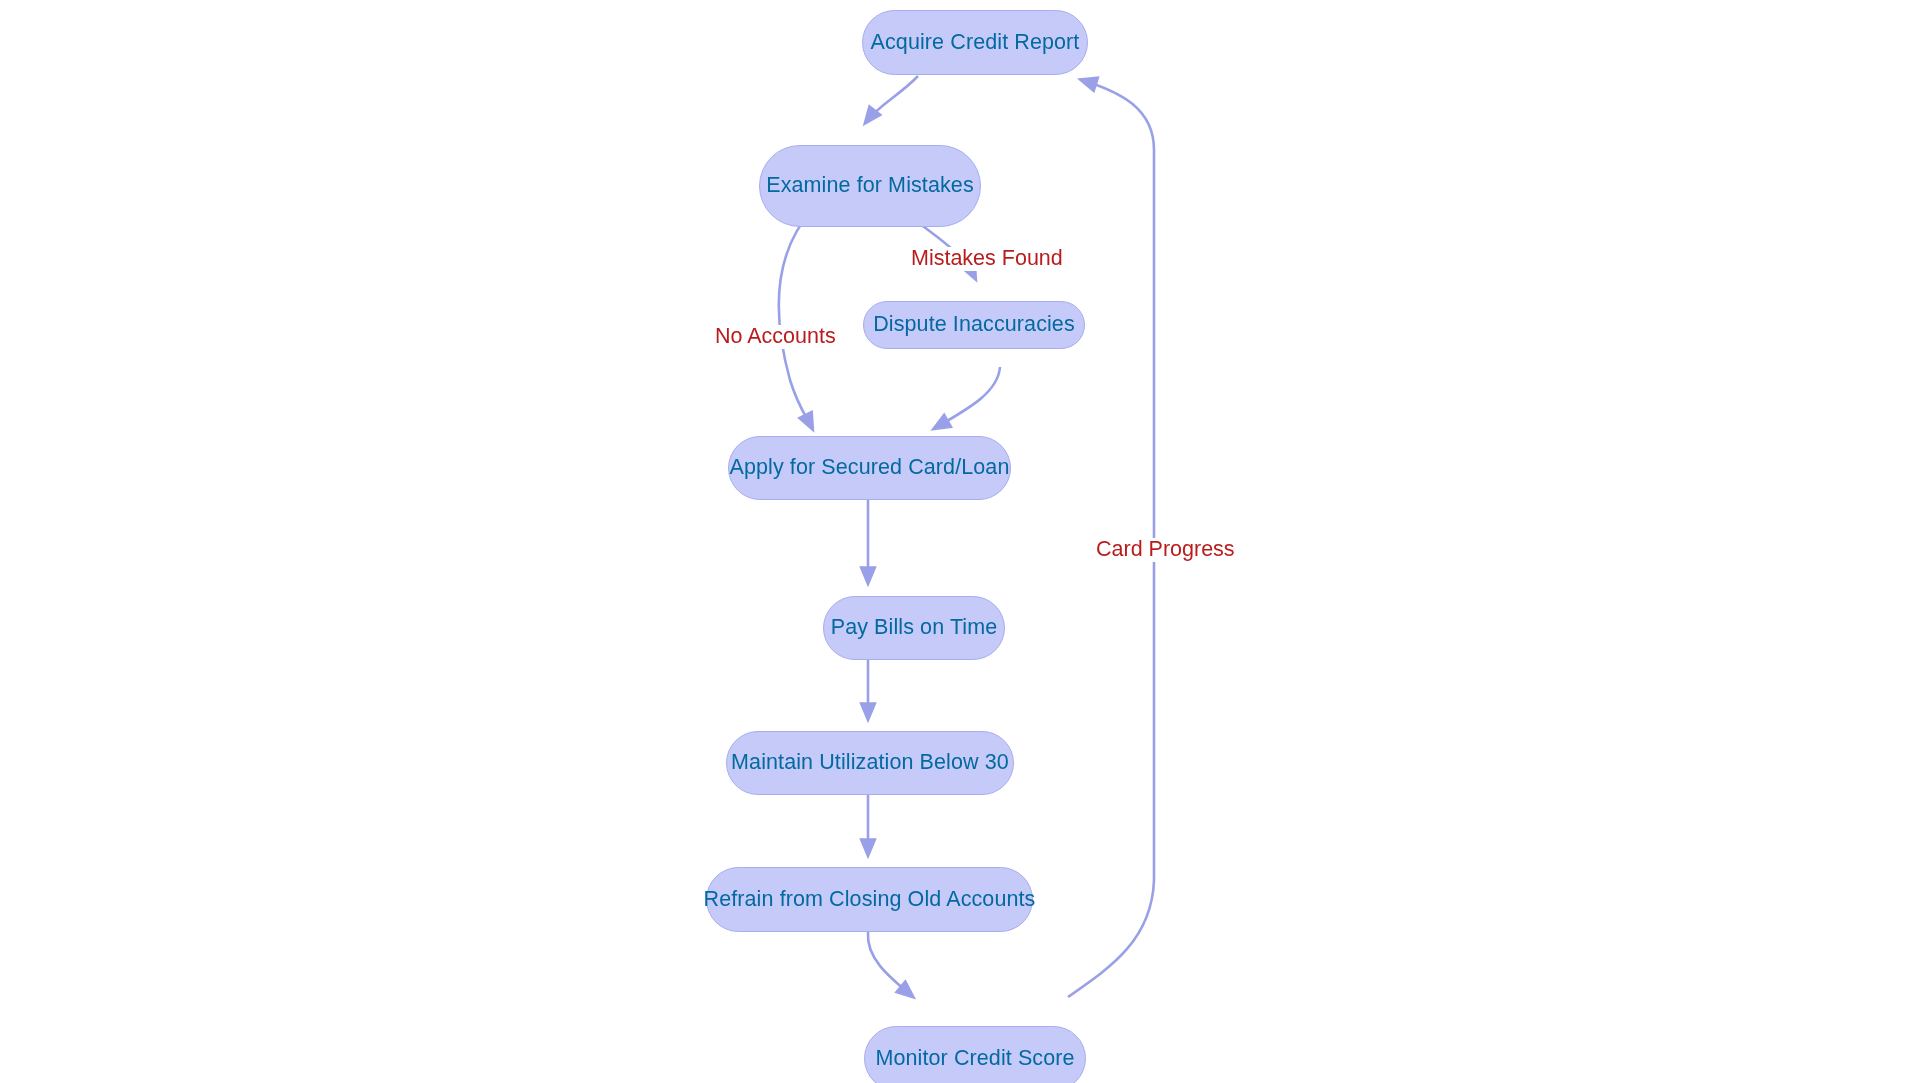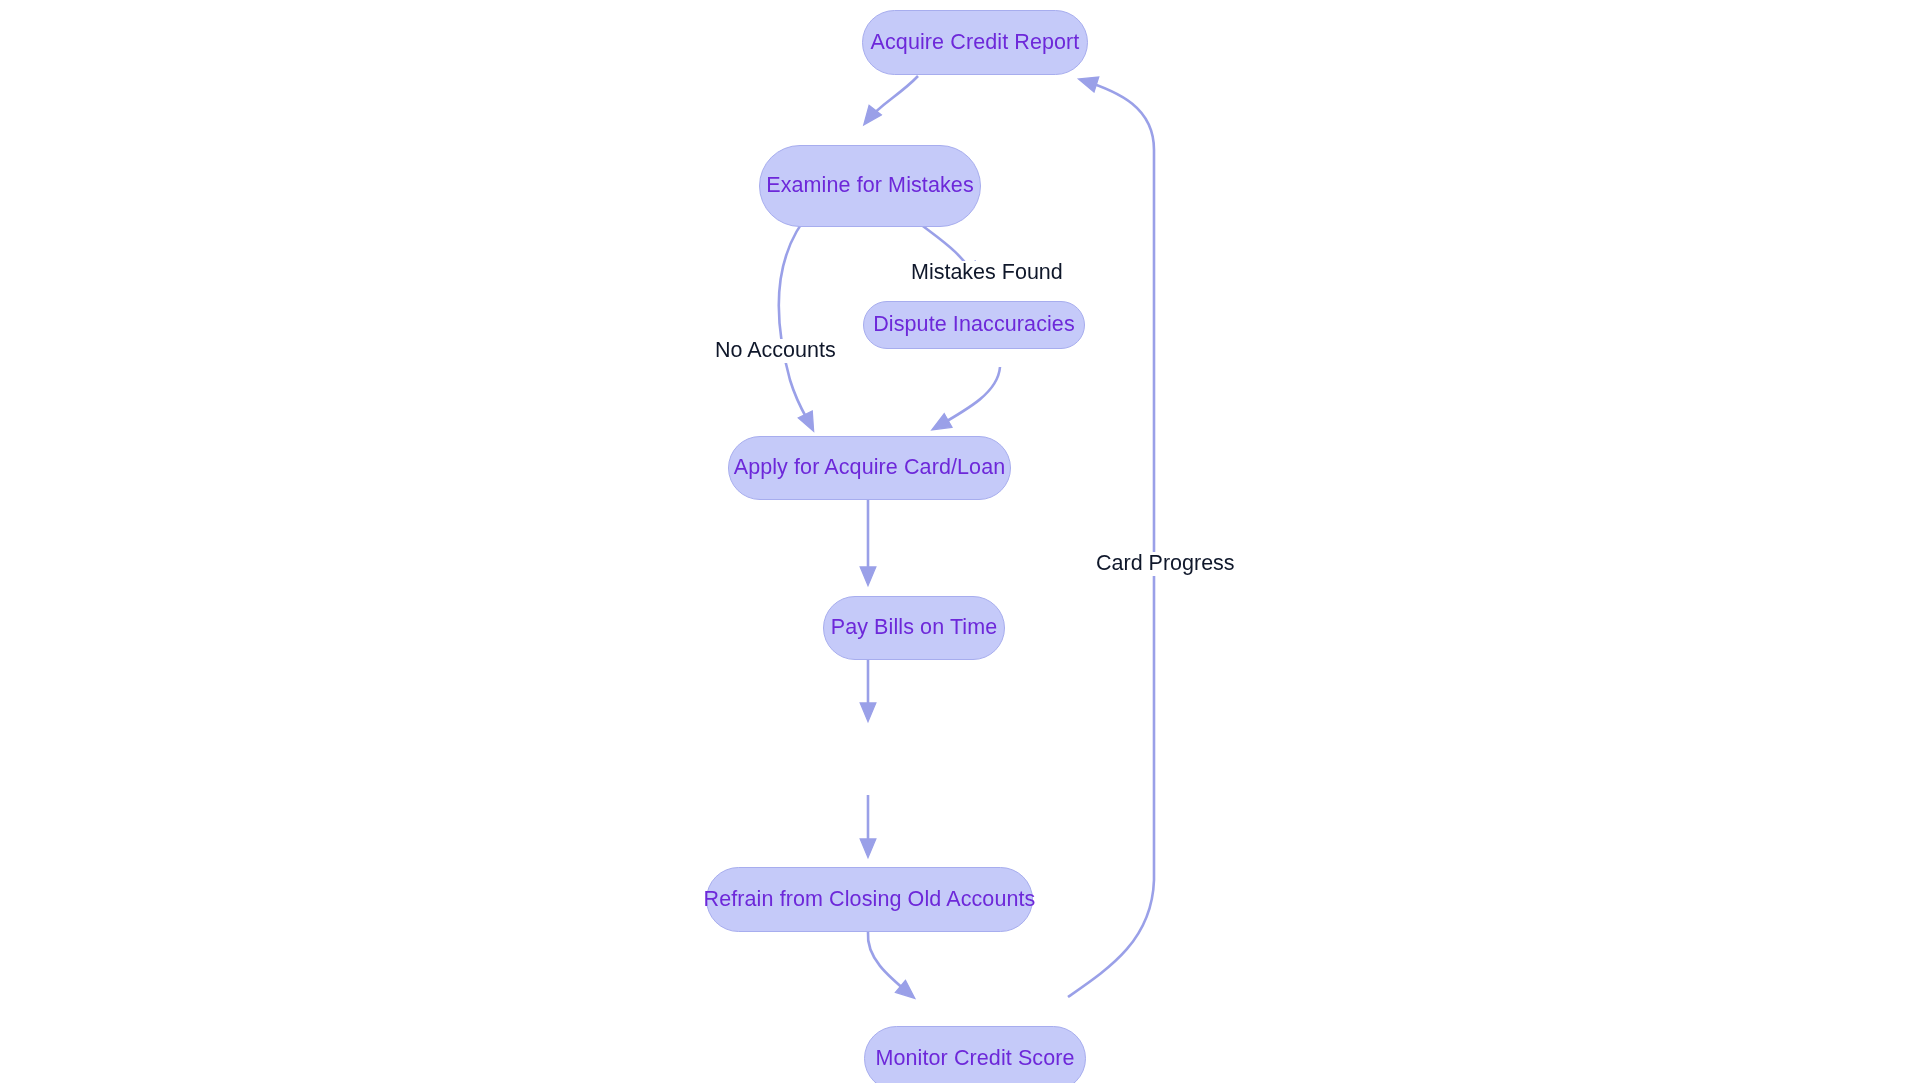--- a/index.html
+++ b/index.html
@@ -28,37 +28,36 @@
   }
   .node {
     position: absolute;
     box-sizing: border-box;
     background: #c5caf9;
     border: 1.4px solid #a7adee;
     border-radius: 999px;
     display: flex;
     align-items: center;
     justify-content: center;
-    color: #6d28d9;
+    color: #0369a1;
     font-size: 21.5px;
     font-weight: 400;
     letter-spacing: 0.1px;
     white-space: nowrap;
     line-height: 1;
   }
   .edge-label {
     position: absolute;
-    color: #0f172a;
+    color: #b91c1c;
     font-size: 21.5px;
     font-family: "Liberation Sans", sans-serif;
     white-space: nowrap;
     line-height: 1;
     background: #ffffff;
     padding: 1px 3px;
-    margin-top: 14px;
   }
 </style>
 </head>
 <body>
 
 <div id="canvas">
 
   <svg id="edge-layer" viewBox="0 0 1920 1083">
     <defs>
       <marker id="arrow" markerWidth="10" markerHeight="10" refX="6.2" refY="3.4" orient="auto" markerUnits="strokeWidth">
@@ -91,27 +90,30 @@
 
   <div class="node" style="left:759px; top:145px; width:222px; height:82px;">
     <span>Examine for Mistakes</span>
   </div>
 
   <div class="node" style="left:863px; top:301px; width:222px; height:48px;">
     <span>Dispute Inaccuracies</span>
   </div>
 
   <div class="node" style="left:728px; top:436px; width:283px; height:64px;">
-    <span>Apply for Acquire Card/Loan</span>
+    <span>Apply for Secured Card/Loan</span>
   </div>
 
   <div class="node" style="left:823px; top:596px; width:182px; height:64px;">
     <span>Pay Bills on Time</span>
   </div>
 
+  <div class="node" style="left:726px; top:731px; width:288px; height:64px;">
+    <span>Maintain Utilization Below 30</span>
+  </div>
 
   <div class="node" style="left:706px; top:867px; width:327px; height:65px;">
     <span>Refrain from Closing Old Accounts</span>
   </div>
 
   <div class="node" style="left:864px; top:1002px; width:222px; height:65px;margin-top:24px;">
     <span>Monitor Credit Score</span>
   </div>
 
   <div class="edge-label" style="left:908px; top:247px;">Mistakes Found</div>

